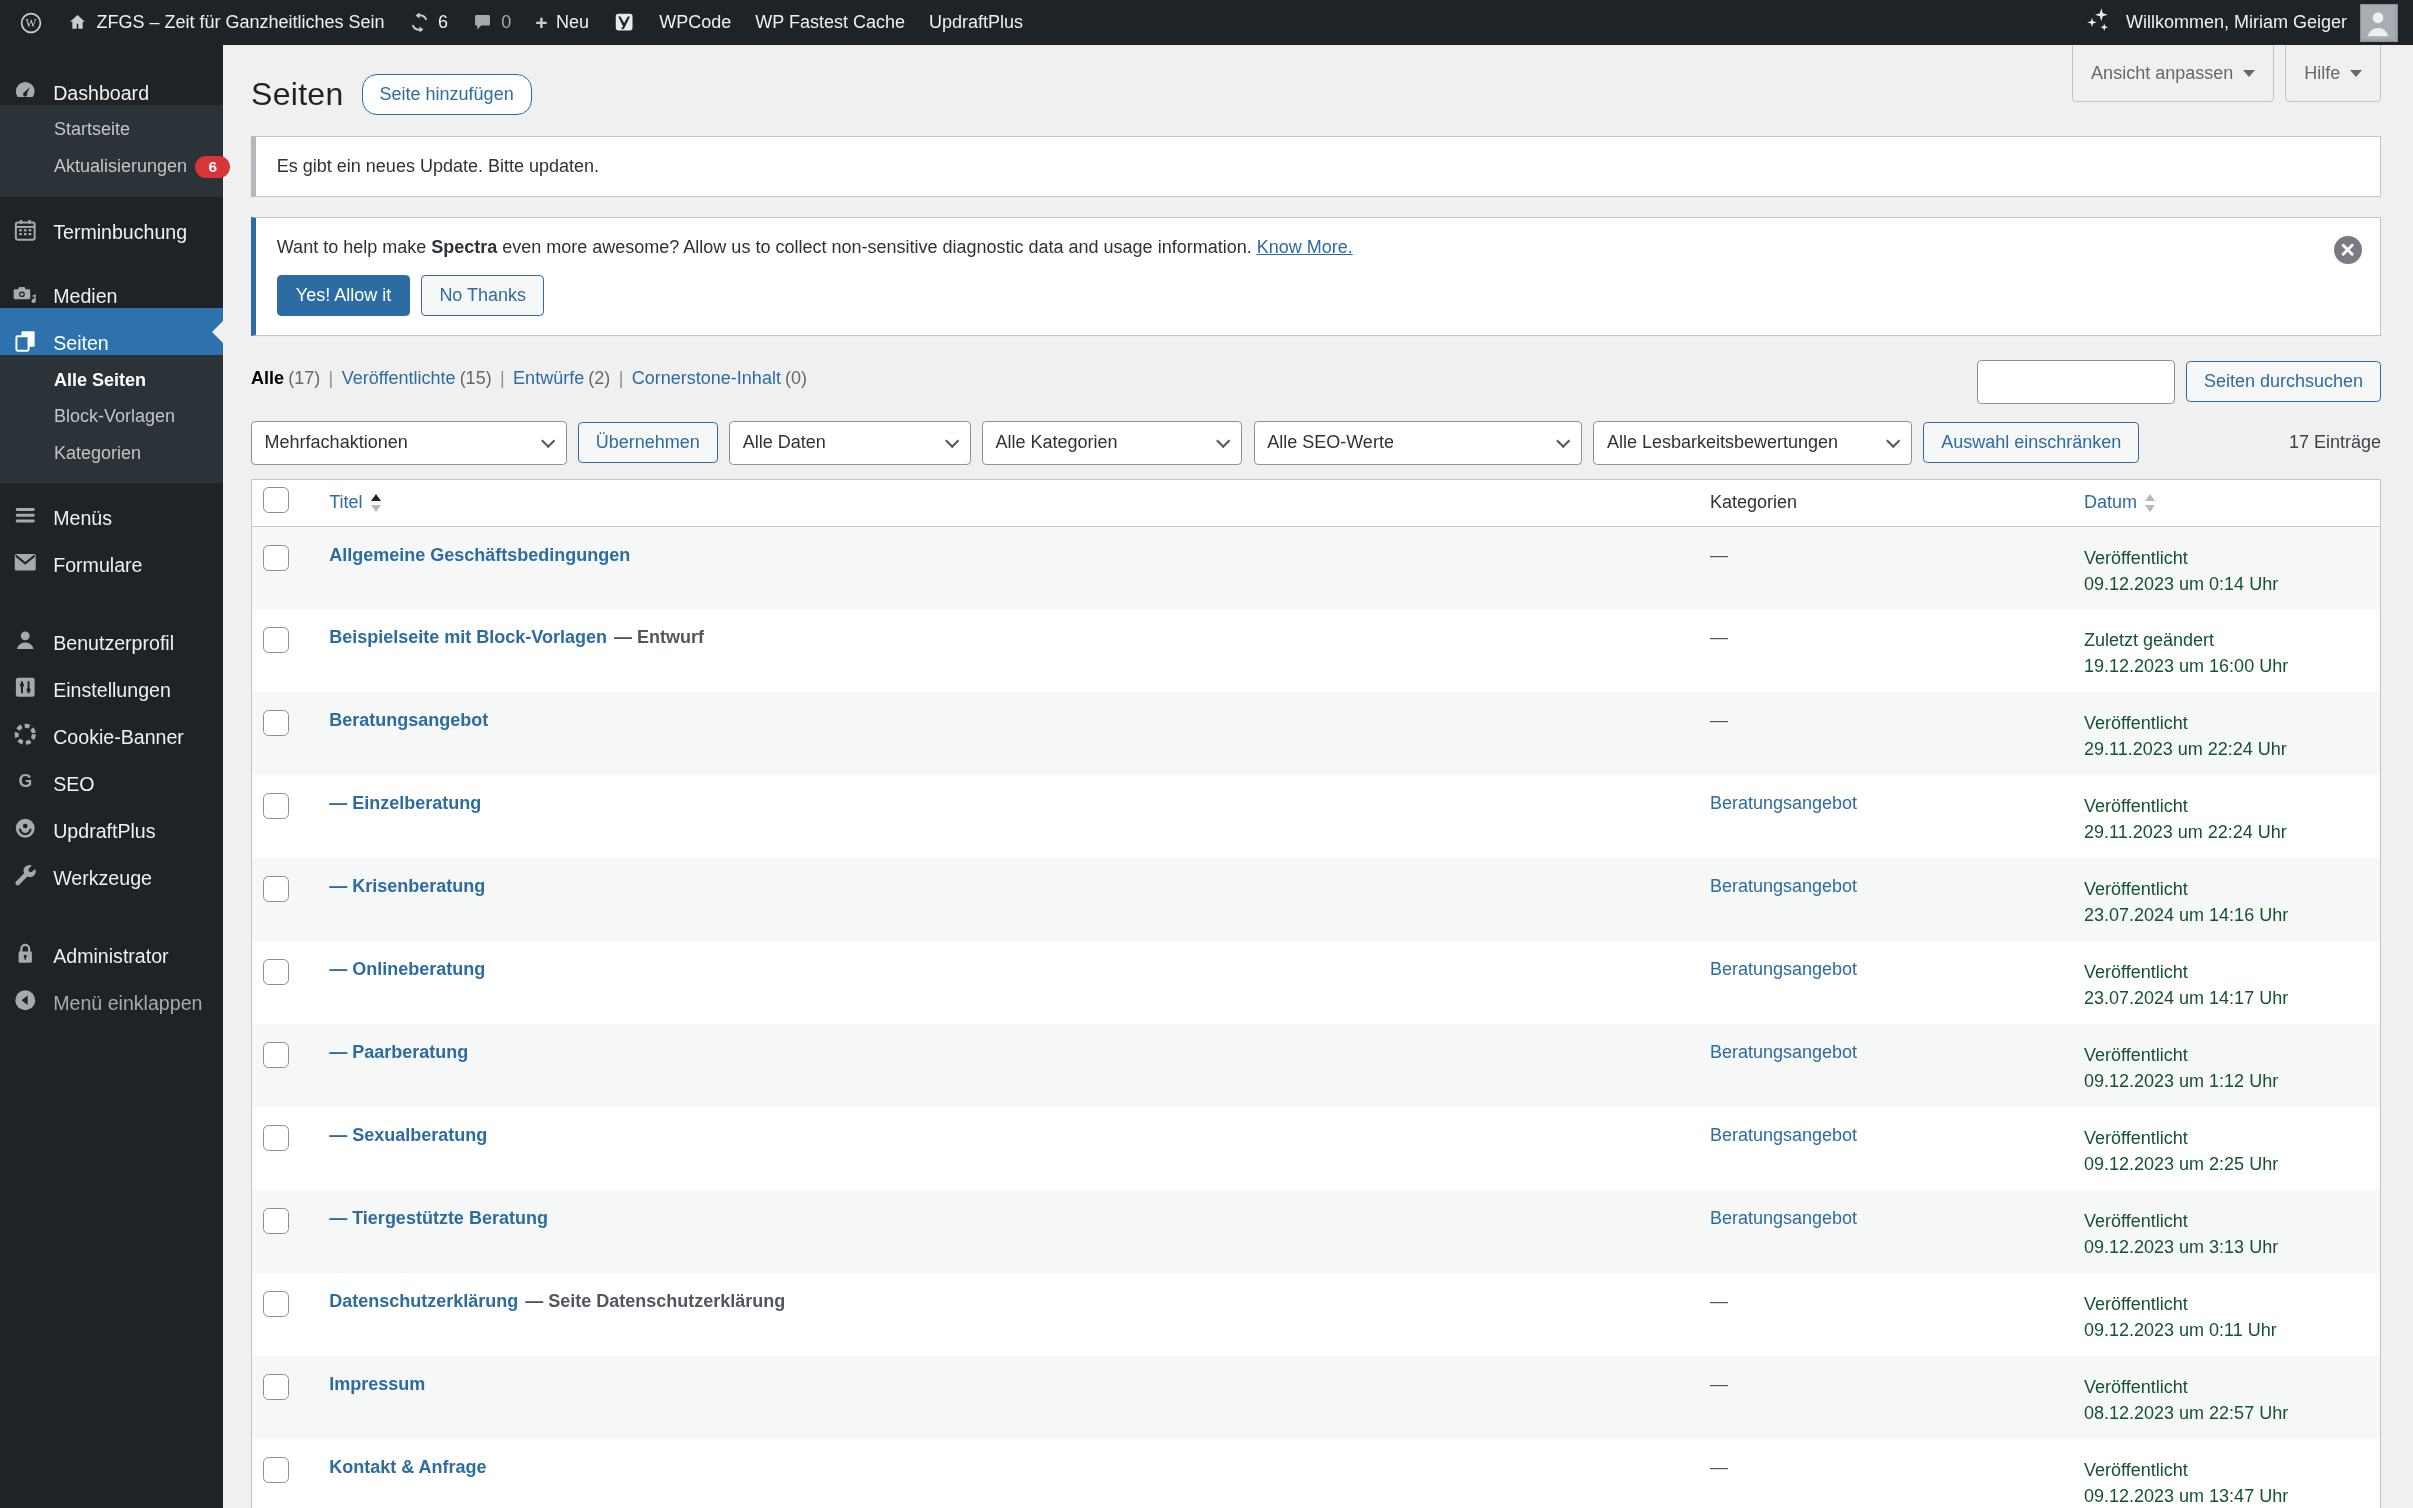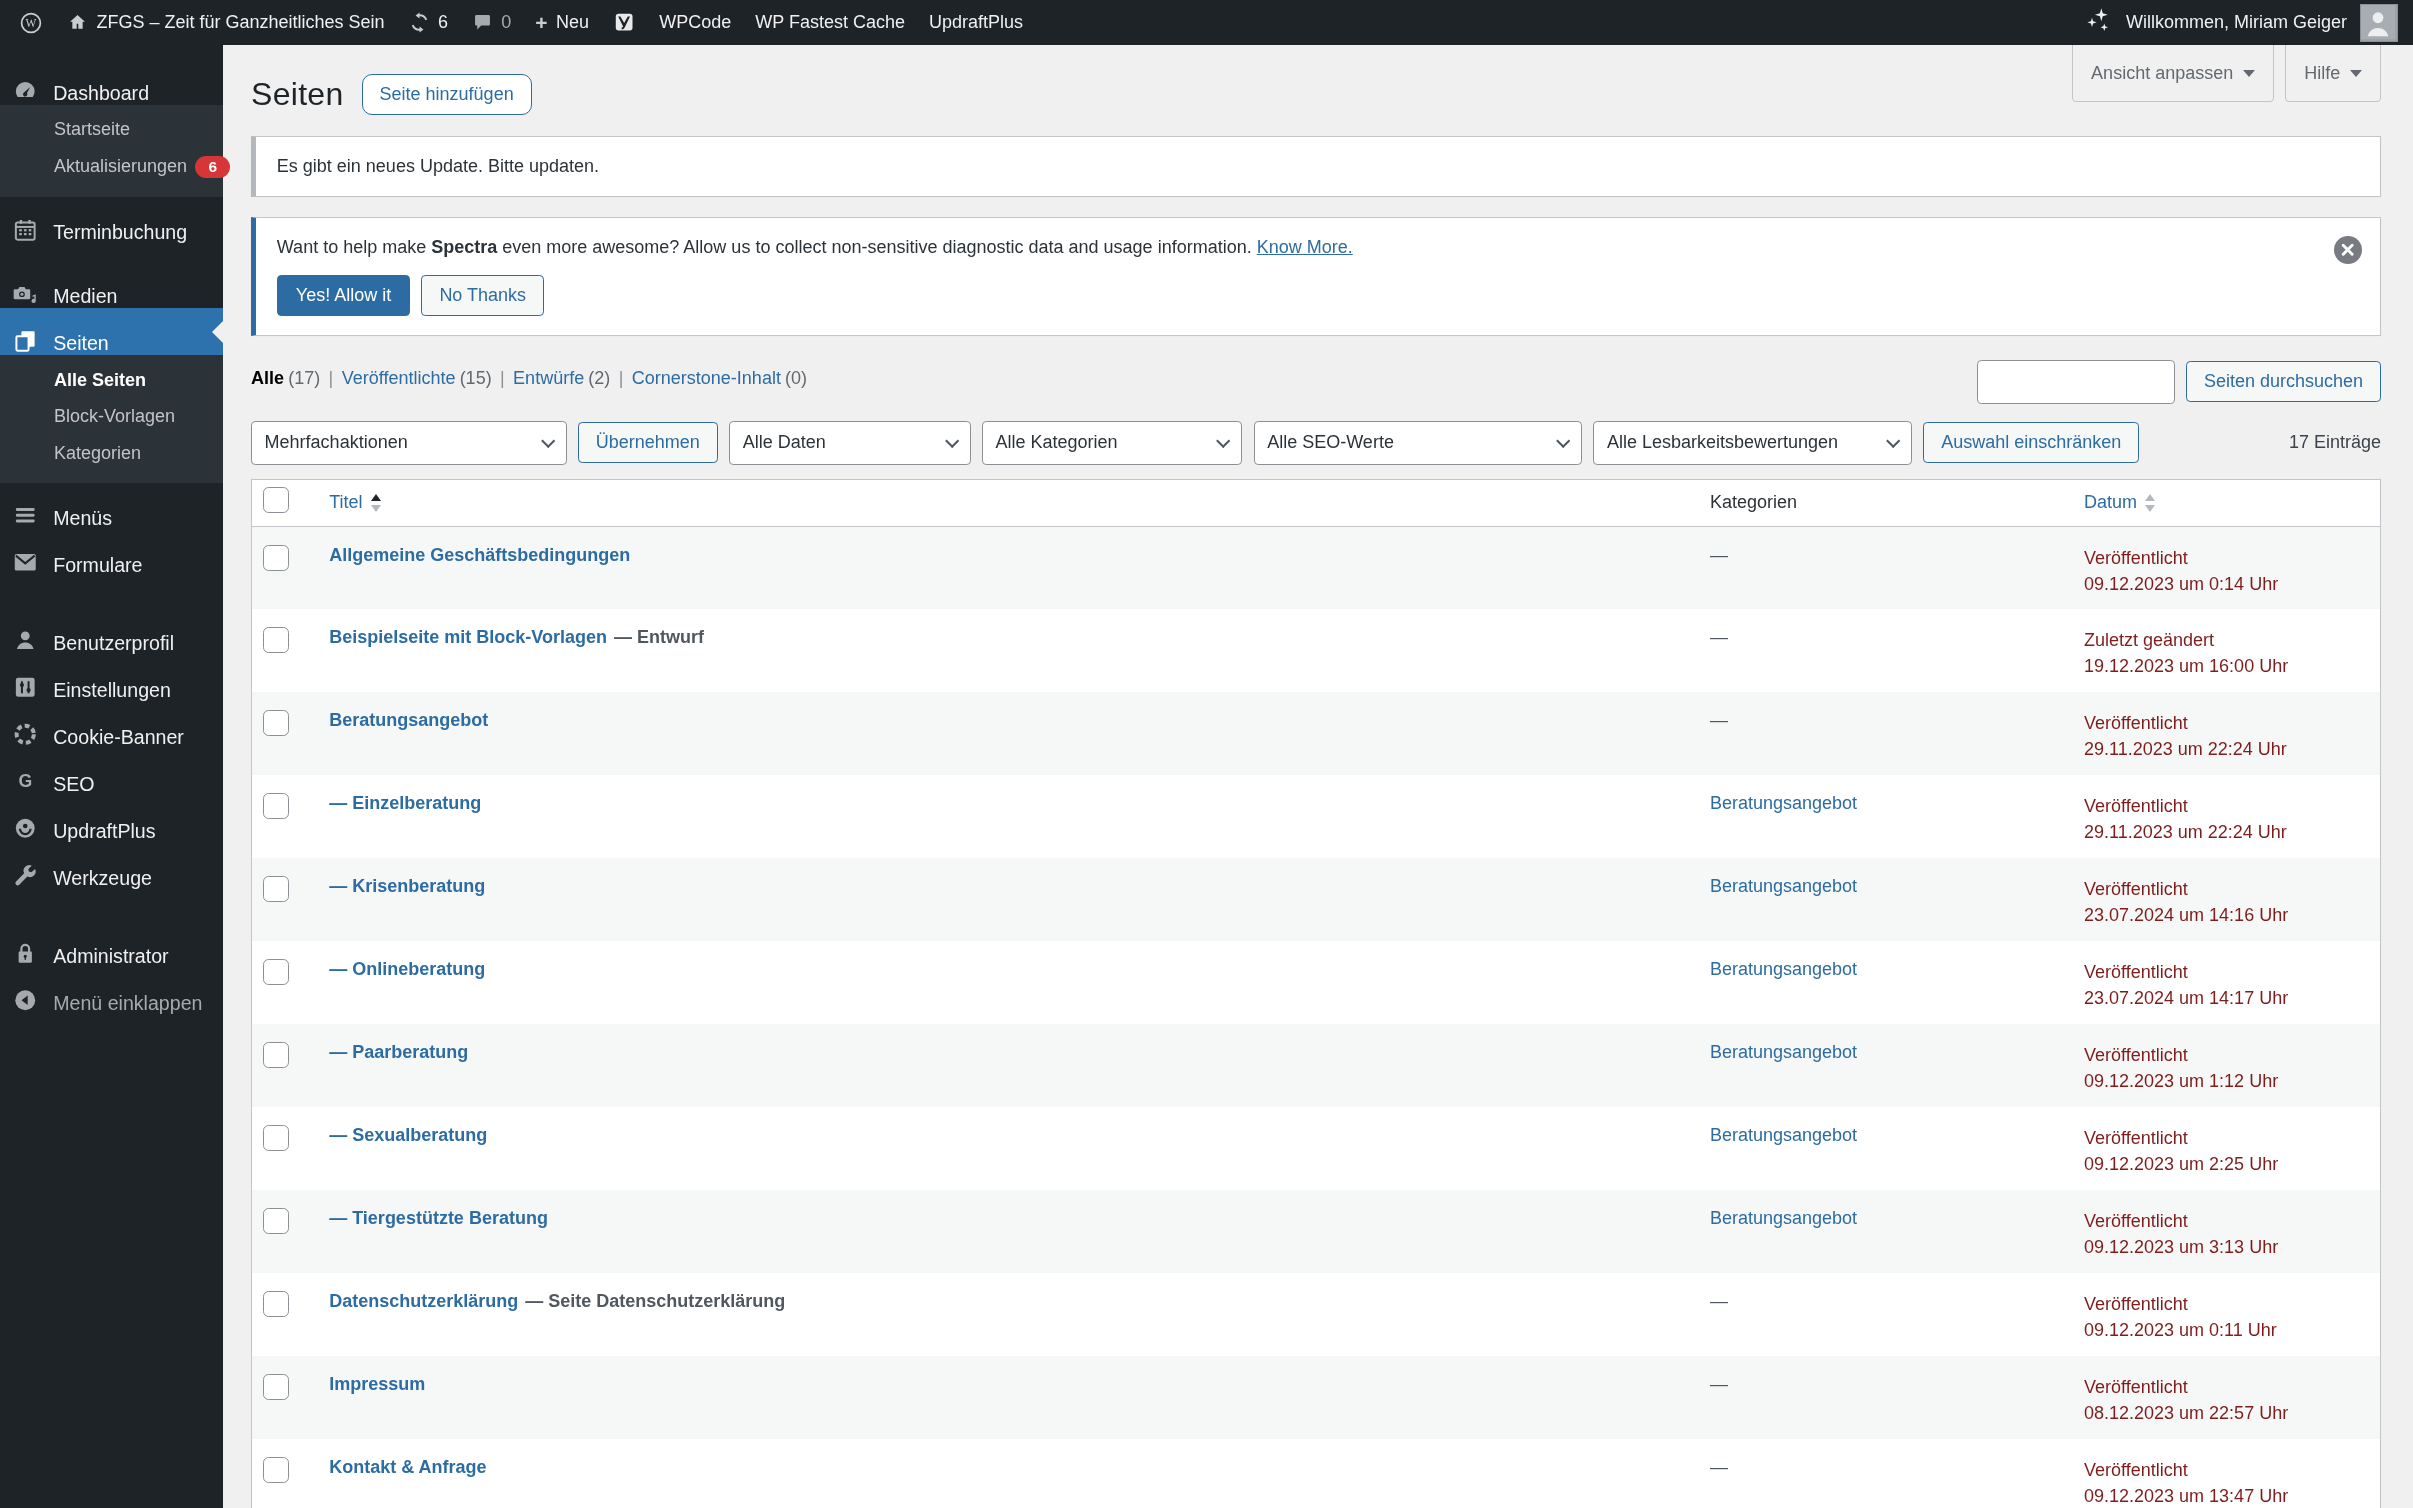--- a/index.html
+++ b/index.html
@@ -39,21 +39,21 @@
   
   .content{margin-left:223px;margin-top:45px;padding:26.5px 32px 0 28px;position:relative}
   .screen-meta{position:absolute;top:0;right:32px;display:flex;gap:11.2px}
   .meta-btn{height:57px;padding:0 18px;background:#f0f0f1;border:1.4px solid #c3c4c7;border-top:none;
     border-radius:0 0 4.2px 4.2px;color:#646970;font-size:18px;display:flex;align-items:center;gap:9.8px;
     font-family:inherit;cursor:pointer}
   .tri{width:0;height:0;border-left:6.3px solid transparent;border-right:6.3px solid transparent;border-top:7.7px solid #646970}
   .title-row{display:flex;align-items:center;gap:18px;height:45px}
   h1{font-size:32px;font-weight:400;color:#1d2327;margin:0;letter-spacing:0.3px}
   .add-btn{display:inline-flex;align-items:center;height:39px;padding:0 17px;background:#fff;
-    border:1.4px solid #2d6ca2;border-radius:10px;color:#2d6ca2;font-size:18px}
+    border:1.4px solid #2d6ca2;border-radius:15px;color:#2d6ca2;font-size:18px}
   .notice{background:#fff;border:1.4px solid #c3c4c7;border-left-width:5.6px;margin-top:19.6px;
     padding:0 18px;box-shadow:0 1.4px 1.4px rgba(0,0,0,.05)}
   .notice-gray{border-left-color:#b4b7bb}
   .notice-blue{border-left-color:#2d6ca2;position:relative;padding-bottom:17px}
   .notice p{margin:17px 2.8px;color:#2c3338;font-size:18px;line-height:1.4}
   .notice-blue p{margin-bottom:0}
   .notice a{color:#2d6ca2;text-decoration:underline}
   .notice-actions{display:flex;gap:11.2px;margin:15.4px 2.8px 1.4px}
   .btn-primary{background:#2d6ca2;color:#fff;border:1.4px solid #2d6ca2;border-radius:4.2px;
     padding:8px 18px;height:41px;font-size:18px;font-family:inherit;cursor:pointer}
@@ -95,21 +95,21 @@
   .tri-dn{width:0;height:0;border-left:5.6px solid transparent;border-right:5.6px solid transparent;border-top:7px solid #b6b9bc}
   tbody tr{height:83px}
   tbody tr.alt{background:#f6f7f7}
   td{vertical-align:top;padding:18px 14px 0;font-size:18px}
   td.cbcol{padding-top:18px}
   .cb{display:inline-block;width:24px;height:24px;background:#fff;border:1.4px solid #8c8f94;border-radius:5.6px;cursor:pointer}
   .row-link{color:#2d6ca2;font-weight:bold}
   .suffix{color:#50575e;font-weight:bold;margin-left:7px}
   .cat-link{color:#2d6ca2}
   .dash{color:#50575e}
-  .date-status,.date-val{display:block;color:#7f1d1d;line-height:1.45}
+  .date-status,.date-val{display:block;color:#14532d;line-height:1.45}
 </style>
 </head>
 <body>
 
 <div class="adminbar">
   <div class="ab-left">
     <span class="ab-item">
       <svg width="24" height="24" viewBox="0 0 24 24" class="ab-icon" style="font-size:26px">
           <circle cx="12" cy="12" r="9.4" fill="none" stroke="currentColor" stroke-width="1.7"></circle>
           <text x="12" y="16.2" text-anchor="middle" font-size="11.5" font-family="Liberation Serif, serif" fill="currentColor">W</text>

